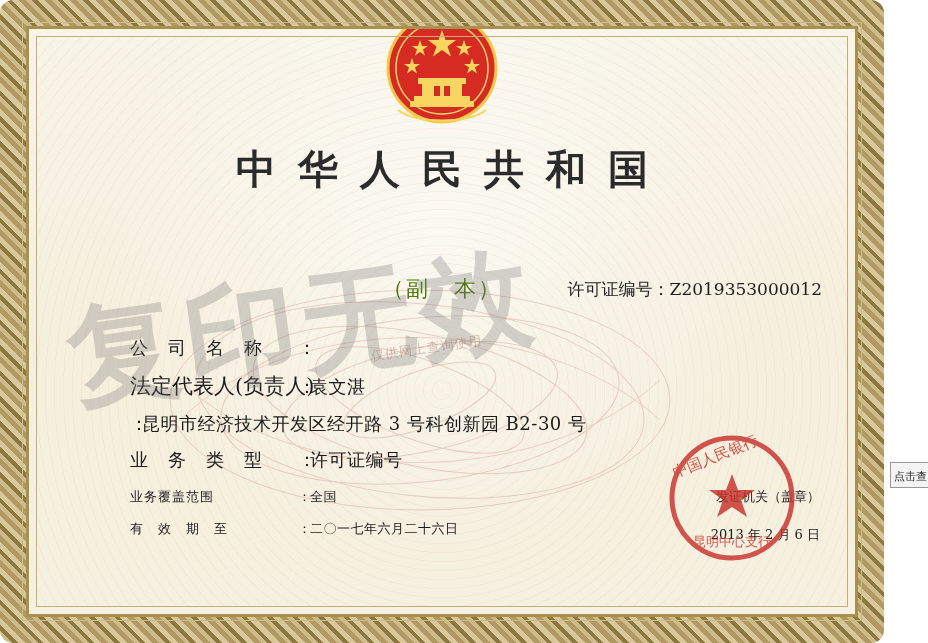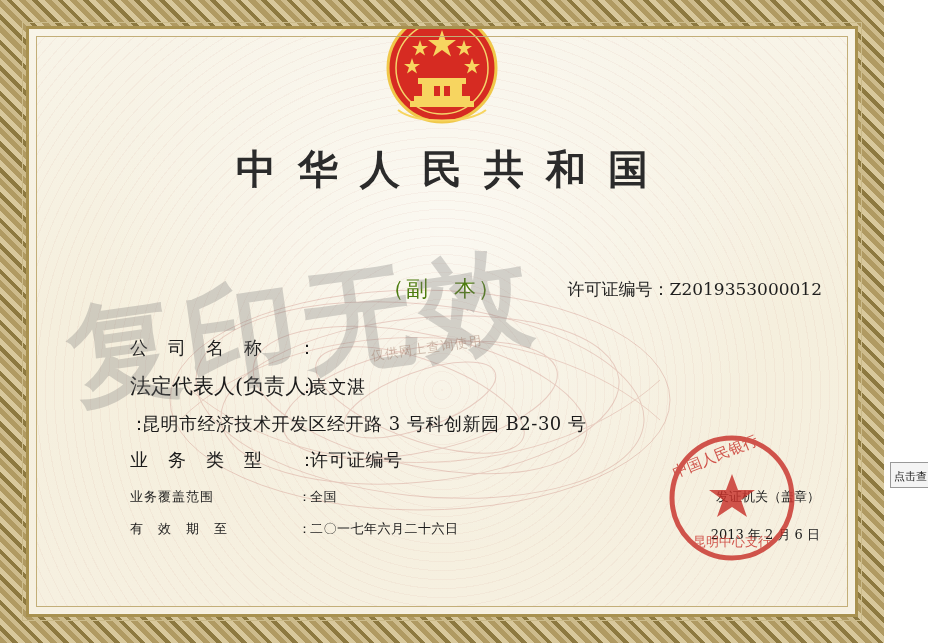--- a/index.html
+++ b/index.html
@@ -15,20 +15,21 @@
   }
 
   #certificate {
     position: absolute;
     left: 0;
     top: 0;
     width: 884px;
     height: 643px;
     background: #f7f2e4;
     overflow: hidden;
+    border-radius: 13px;
   }
 
   
   .border-outer {
     position: absolute;
     left: 0; top: 0;
     width: 884px; height: 643px;
     box-sizing: border-box;
     border: 26px solid #b5a06a;
     border-image: repeating-linear-gradient(

